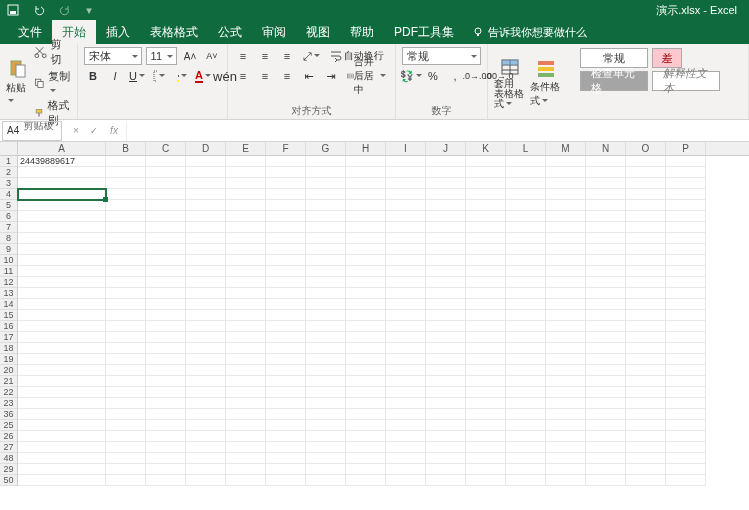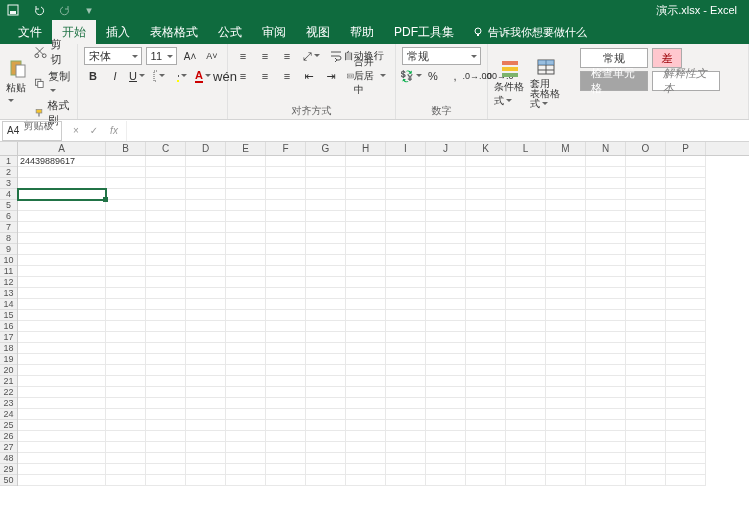--- a/index.html
+++ b/index.html
@@ -232,34 +232,34 @@
         <span class="btn" style="font-size:9px">.00→.0</span>
       </div>
     </div>
     <div class="label">数字</div>
   </div>
 
   <div class="group" style="width:90px;border-right:none">
     <div class="row" style="height:100%;align-items:center">
       <div class="bigbtn">
         <svg class="ico" viewBox="0 0 20 20">
-            <rect x="2" y="3" width="16" height="4" fill="#e87b5a"></rect>
-            <rect x="2" y="9" width="16" height="4" fill="#f4c430"></rect>
-            <rect x="2" y="15" width="16" height="4" fill="#7db46c"></rect>
-          </svg>
-        <span class="txt dd">条件格式</span>
-      </div>
-      <div class="bigbtn">
-        <svg class="ico" viewBox="0 0 20 20">
             <rect x="2" y="3" width="16" height="14" fill="none" stroke="#555"></rect>
             <path d="M2 8 h16 M2 13 h16 M10 3 v14" stroke="#555"></path>
             <rect x="2" y="3" width="16" height="5" fill="#5b9bd5" opacity=".6"></rect>
           </svg>
         <span class="txt dd" style="white-space:pre-line;line-height:1">套用
 表格格式</span>
+      </div>
+      <div class="bigbtn">
+        <svg class="ico" viewBox="0 0 20 20">
+            <rect x="2" y="3" width="16" height="4" fill="#e87b5a"></rect>
+            <rect x="2" y="9" width="16" height="4" fill="#f4c430"></rect>
+            <rect x="2" y="15" width="16" height="4" fill="#7db46c"></rect>
+          </svg>
+        <span class="txt dd">条件格式</span>
       </div>
     </div>
   </div>
 
   <div class="group" style="flex:1;padding:4px 2px">
     <div class="rows" style="gap:3px">
       <div class="row">
         <div class="style-box style-normal">常规</div>
         <div class="style-box style-bad">差</div>
       </div>
@@ -321,21 +321,21 @@
       <div class="rh">14</div>
       <div class="rh">15</div>
       <div class="rh">16</div>
       <div class="rh">17</div>
       <div class="rh">18</div>
       <div class="rh">19</div>
       <div class="rh">20</div>
       <div class="rh">21</div>
       <div class="rh">22</div>
       <div class="rh">23</div>
-      <div class="rh">24</div>
+      <div class="rh">36</div>
       <div class="rh">25</div>
       <div class="rh">26</div>
       <div class="rh">27</div>
       <div class="rh">48</div>
       <div class="rh">29</div>
       <div class="rh">50</div>
     </div>
   <div class="cells" id="cells">
       <div class="cellrow">
         <div class="cell celA" style="width: 88px;">24439889617</div>

